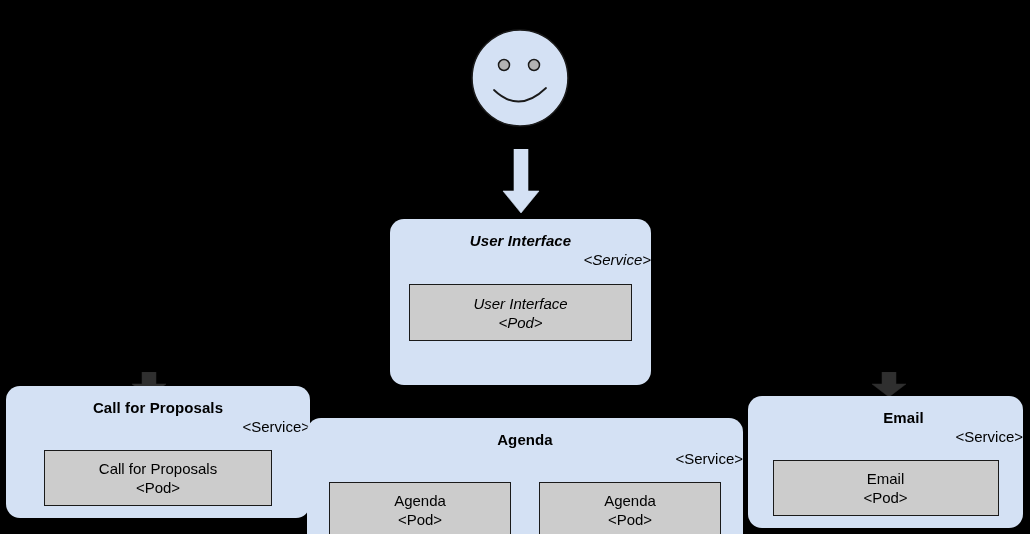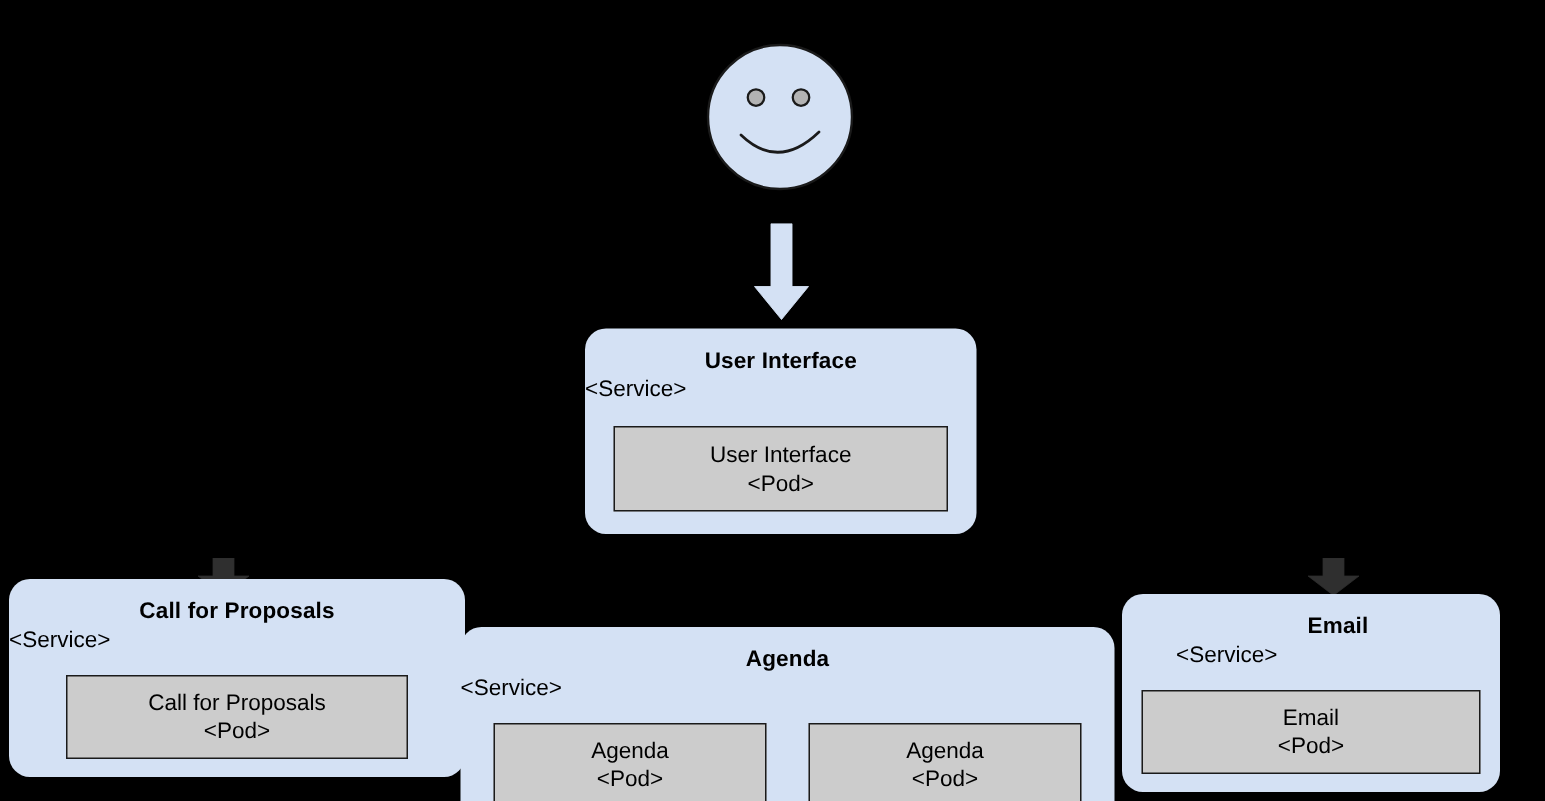--- a/index.html
+++ b/index.html
@@ -44,21 +44,21 @@
   .service-title {
     text-align: center;
     font-weight: bold;
     font-size: 15px;
     color: #000000;
     line-height: 19px;
     margin-top: 12px;
     letter-spacing: 0.1px;
   }
   .service-kind {
-    text-align: left;
+    text-align: right;
     font-size: 15px;
     color: #000000;
     line-height: 19px;
   }
 
   
   .pods {
     position: absolute;
     left: 0;
     right: 0;
@@ -77,33 +77,33 @@
   }
   .pod-title,
   .pod-kind {
     font-size: 15px;
     color: #000000;
     line-height: 19px;
     text-align: center;
   }
 
   
-  #svc-ui      { left: 390px; top: 219px;  width: 261px; height: 137px; }
+  #svc-ui      { left: 390px; top: 219px;  width: 261px; height: 166px; font-style: italic; }
   #svc-ui .pods{ top: 65px; }
   #svc-ui .pod { width: 223px; height: 57px; }
 
   #svc-cfp      { left: 6px;   top: 386px; width: 304px; height: 132px; }
   #svc-cfp .pods{ top: 64px; }
   #svc-cfp .pod { width: 228px; height: 56px; }
 
   #svc-agenda      { left: 307px; top: 396px; width: 436px; height: 134px; margin-top: 22px; }
   #svc-agenda .pods{ top: 64px; }
   #svc-agenda .pod { width: 182px; height: 56px; }
 
-  #svc-email      { left: 748px; top: 396px; width: 252px; height: 132px; padding-left: 36px; }
+  #svc-email      { left: 748px; top: 396px; width: 275px; height: 132px; padding-left: 36px; }
   #svc-email .pods{ top: 64px; }
   #svc-email .pod { width: 226px; height: 56px; }
 </style>
 </head>
 <body>
 
 <div id="canvas">
 
   <div class="actor">
     <span>

